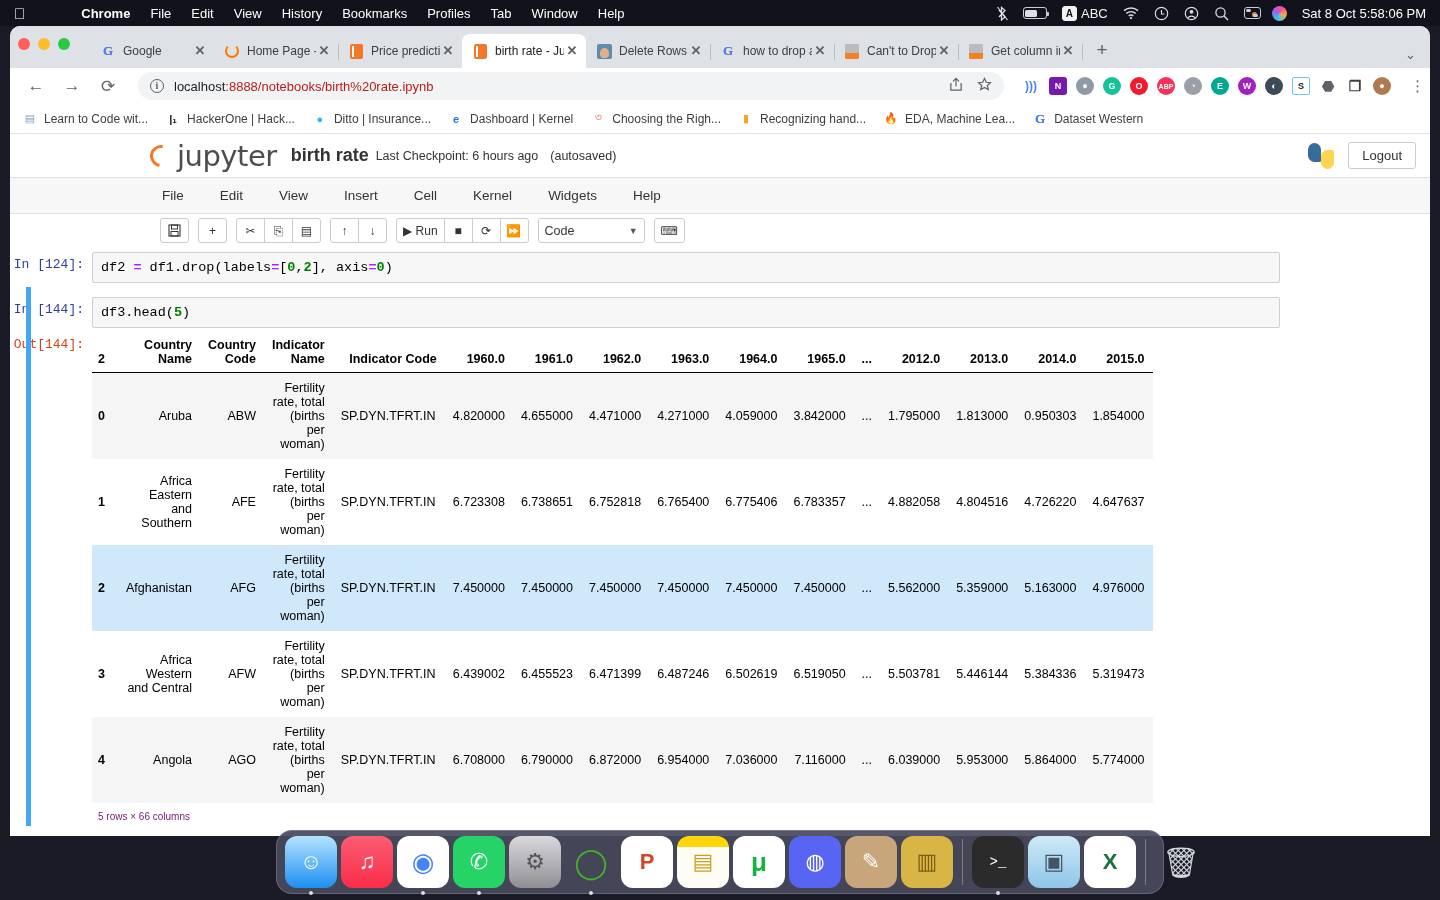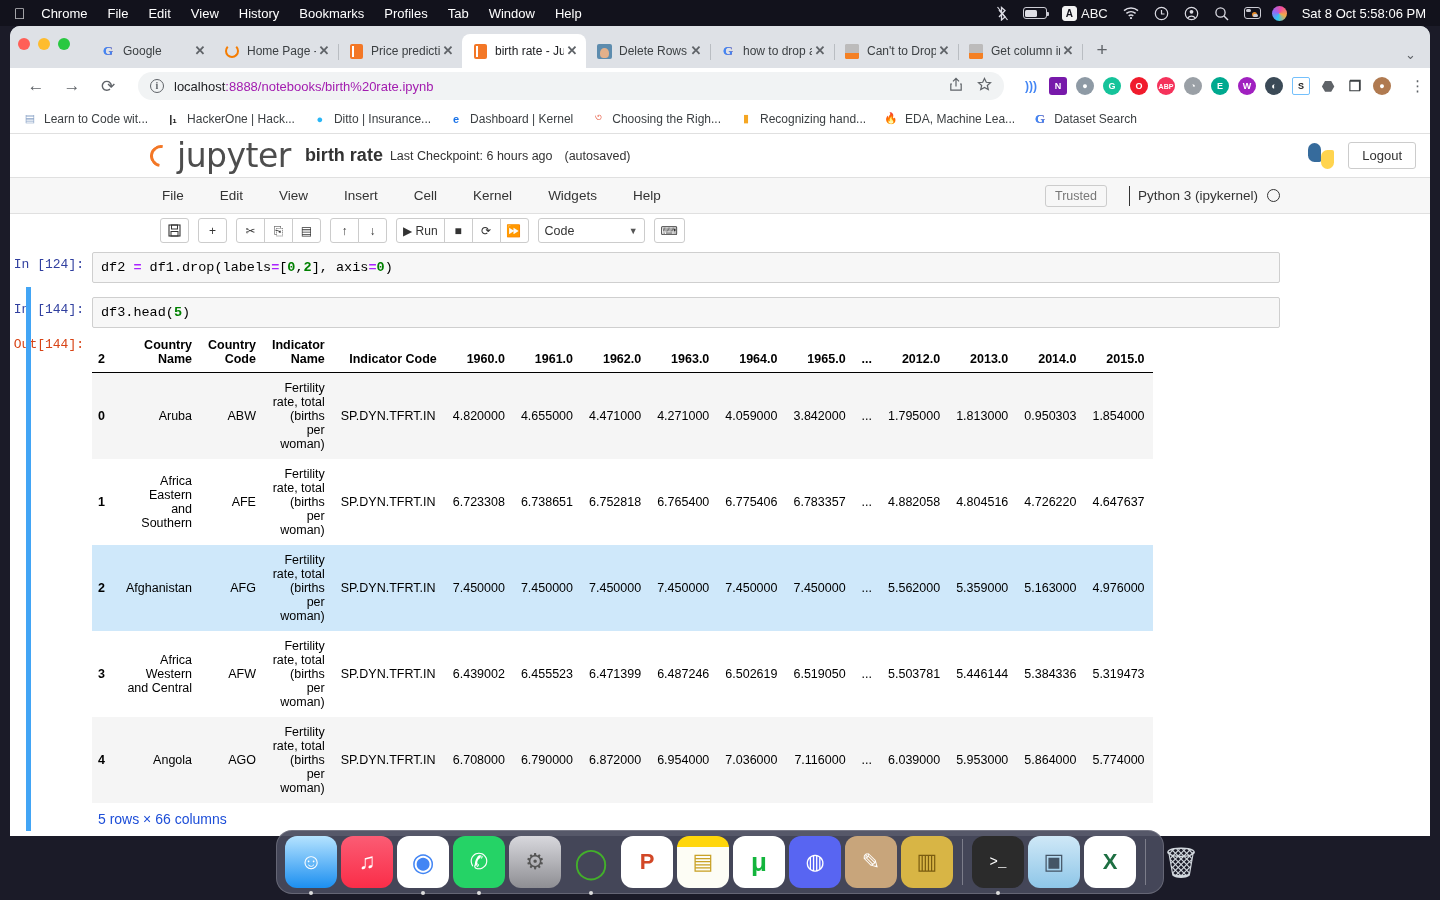--- a/index.html
+++ b/index.html
@@ -11,21 +11,21 @@
   }
 
   
   .macbar {
     position: absolute; top: 0; left: 0; width: 1440px; height: 26px;
     background: #12121c; color: #fff;
     display: flex; align-items: center; font-size: 13px;
   }
   .macbar .apple { margin: 0 16px 0 14px; font-size: 15px; line-height: 1; }
   .macbar .mi { margin-right: 20px; white-space: nowrap; }
-  .macbar .mi.bold { font-weight: normal; }
+  .macbar .mi.bold { font-weight: bold; margin-left: 40px; }
   .macbar-right { margin-left: auto; display: flex; align-items: center; gap: 15px; padding-right: 14px; }
   .macbar-right .si { display: flex; align-items: center; opacity: .95; }
   .abc-box {
     border: 1px solid #fff; border-radius: 3px; background:#fff; color:#12121c;
     font-size: 10px; font-weight: bold; padding: 0px 3px; line-height: 13px; margin-right:4px;
   }
   .battery {
     width: 24px; height: 12px; border: 1.3px solid #d7d7de; border-radius: 3px;
     position: relative; display:inline-block;
   }
@@ -77,37 +77,37 @@
   
   .toolbar { height:36px; background:#fff; display:flex; align-items:center; padding:0 12px; }
   .nav-ico { width:28px;height:28px; display:flex;align-items:center;justify-content:center; color:#5f6368; font-size:17px; margin-right:8px;}
   .omnibox {
     flex:1; height:28px; background:#f1f3f4; border-radius:14px; display:flex; align-items:center;
     padding:0 12px; font-size:13px; color:#202124; margin:0 8px;
   }
   .omnibox .info { width:14px;height:14px;border:1.3px solid #5f6368;border-radius:50%;
       color:#5f6368;font-size:10px;text-align:center;line-height:12px;margin-right:10px;font-family:"Liberation Serif",serif;font-weight:bold;}
   .omnibox .host { color:#202124; }
-  .omnibox .rest { color:#a21caf; }
+  .omnibox .rest { color:#b91c1c; }
   .omni-actions { display:flex; align-items:center; gap:14px; margin-left:auto; padding-left:12px; color:#5f6368; font-size:14px;}
   .ext-row { display:flex;align-items:center;gap:9px;margin-left:10px;}
   .ext { width:18px;height:18px;border-radius:50%;display:flex;align-items:center;justify-content:center;font-size:9px;color:#fff;font-weight:bold;}
   .kebab{ margin-left:10px; color:#5f6368; font-size:15px; letter-spacing:0; line-height:8px; width:8px; text-align:center;}
 
   
   .bookmarks { height:30px; background:#fff; display:flex; align-items:center; padding:0 12px; font-size:12px; color:#3c4043; border-bottom:1px solid #e0e0e0;}
   .bm { display:flex;align-items:center; margin-right:17px; white-space:nowrap;}
   .bm .bico{ width:16px;height:16px;margin-right:6px;display:flex;align-items:center;justify-content:center;font-size:11px;}
 
   
   .page { position:absolute; top:134px; left:10px; width:1420px; height:702px; background:#fff; overflow:hidden;}
   .jp-header { height:44px; display:flex; align-items:center; padding:0 14px 0 140px; border-bottom:1px solid #e0e0e0;}
   .jp-logo { display:flex; align-items:center; margin-right:14px;}
   .jp-logo .moon { width:22px;height:22px;border-radius:50%;border:3.5px solid #f37726;border-right-color:transparent;border-bottom-color:transparent;transform:rotate(-35deg);margin-right:5px;}
-  .jp-logo .word { font-family:"DejaVu Sans", sans-serif; font-size:33px; color:#4d4d4d; letter-spacing:-.5px;}
+  .jp-logo .word { font-family:"DejaVu Sans", sans-serif; font-size:29px; color:#4d4d4d; letter-spacing:-.5px;}
   .jp-name { font-size:18px; font-weight:bold; color:#333; margin-right:7px;}
   .jp-ckpt { font-size:12.5px; color:#333; }
   .jp-auto { font-size:12.5px; color:#333; margin-left:12px;}
   .jp-header-right { margin-left:auto; display:flex; align-items:center; gap:14px;}
   .py-logo { width:26px;height:26px; position:relative;}
   .py-logo .pb{position:absolute;width:13px;height:19px;}
   .py-logo .pb1{left:0;top:0;background:#366b9c;border-radius:7px 7px 2px 7px;}
   .py-logo .pb2{right:0;bottom:0;background:#ffd44f;border-radius:7px 2px 7px 7px;}
   .logout-btn { border:1px solid #ccc; border-radius:3px; padding:5px 13px; font-size:13px; color:#333; background:#fff;}
 
@@ -146,21 +146,21 @@
 
   table.df { border-collapse:collapse; font-size:12.5px; color:#000; width:auto; table-layout:fixed;}
   table.df thead th { border-bottom:1.5px solid #000; padding:6px 8px; font-weight:bold; text-align:right; vertical-align:bottom;}
   table.df tbody td { padding:8px; text-align:right; vertical-align:middle; }
   table.df tbody tr.odd { background:#f5f5f5; }
   table.df tbody tr.hl { background:#cfe8fa; }
   table.df th.idx, table.df td.idx { text-align:left; width:26px; font-weight:bold; padding-left:6px;}
   .c-cn{width:62px;} .c-cc{width:56px;} .c-in{width:64px;} .c-ic{width:112px; text-align:left;}
   .c-yr{width:62px;} .c-dots{width:24px;}
   table.df td.ic { text-align:left;margin-top:16px; }
-  .shape { font-size:14px; color:#1d4ed8; padding:8px 0 0 6px;}
+  .shape { font-size:10px; color:#701a75; padding:8px 0 0 6px;}
 
   
   .dock {
     position:absolute; left:276px; bottom:6px; width:888px; height:64px;
     background:rgba(72,74,92,.92); border:1px solid rgba(255,255,255,.18);
     border-radius:16px; display:flex; align-items:center; padding:0 8px; gap:4px;
   }
   .dockitem { width:52px;height:52px; border-radius:12px; position:relative; display:flex;align-items:center;justify-content:center;
               font-size:22px; color:#fff; flex:0 0 52px;}
   .dockitem .runner { position:absolute; bottom:-7px; left:50%; transform:translateX(-50%); width:4px;height:4px;border-radius:50%;background:#ddd;}
@@ -379,21 +379,21 @@
         <span>Recognizing hand...</span>
       </span>
     <span class="bm">
         <span class="bico" style="color:#f5820a;">🔥</span>
         <span>EDA, Machine Lea...</span>
       </span>
     <span class="bm">
         <span class="bico">
           <span class="fi-g">G</span>
         </span>
-        <span>Dataset Search</span>
+        <span>Dataset Western</span>
       </span>
   </div>
 </div>
 
 <div class="page">
 
   <div class="jp-header">
     <div class="jp-logo">
       <span class="moon"></span>
       <span class="word">jupyter</span>
@@ -412,26 +412,20 @@
 
   <div class="jp-menubar">
     <span class="jp-menu">File</span>
     <span class="jp-menu">Edit</span>
     <span class="jp-menu">View</span>
     <span class="jp-menu">Insert</span>
     <span class="jp-menu">Cell</span>
     <span class="jp-menu">Kernel</span>
     <span class="jp-menu">Widgets</span>
     <span class="jp-menu">Help</span>
-    <div class="jp-menubar-right">
-      <span class="trusted">Trusted</span>
-      <span class="kernel-sep"></span>
-      <span class="kernel-name">Python 3 (ipykernel)</span>
-      <span class="kernel-idle"></span>
-    </div>
   </div>
 
   <div class="jp-toolbar">
     <div class="tb-grp single">
         <span class="tb-btn">
       <svg width="13" height="13" viewBox="0 0 13 13">
             <rect x="1" y="1" width="11" height="11" fill="none" stroke="#333" stroke-width="1.1"></rect>
             <rect x="3.5" y="1" width="6" height="4" fill="none" stroke="#333" stroke-width="1"></rect>
             <rect x="3" y="7.5" width="7" height="4.5" fill="none" stroke="#333" stroke-width="1"></rect>
           </svg>

